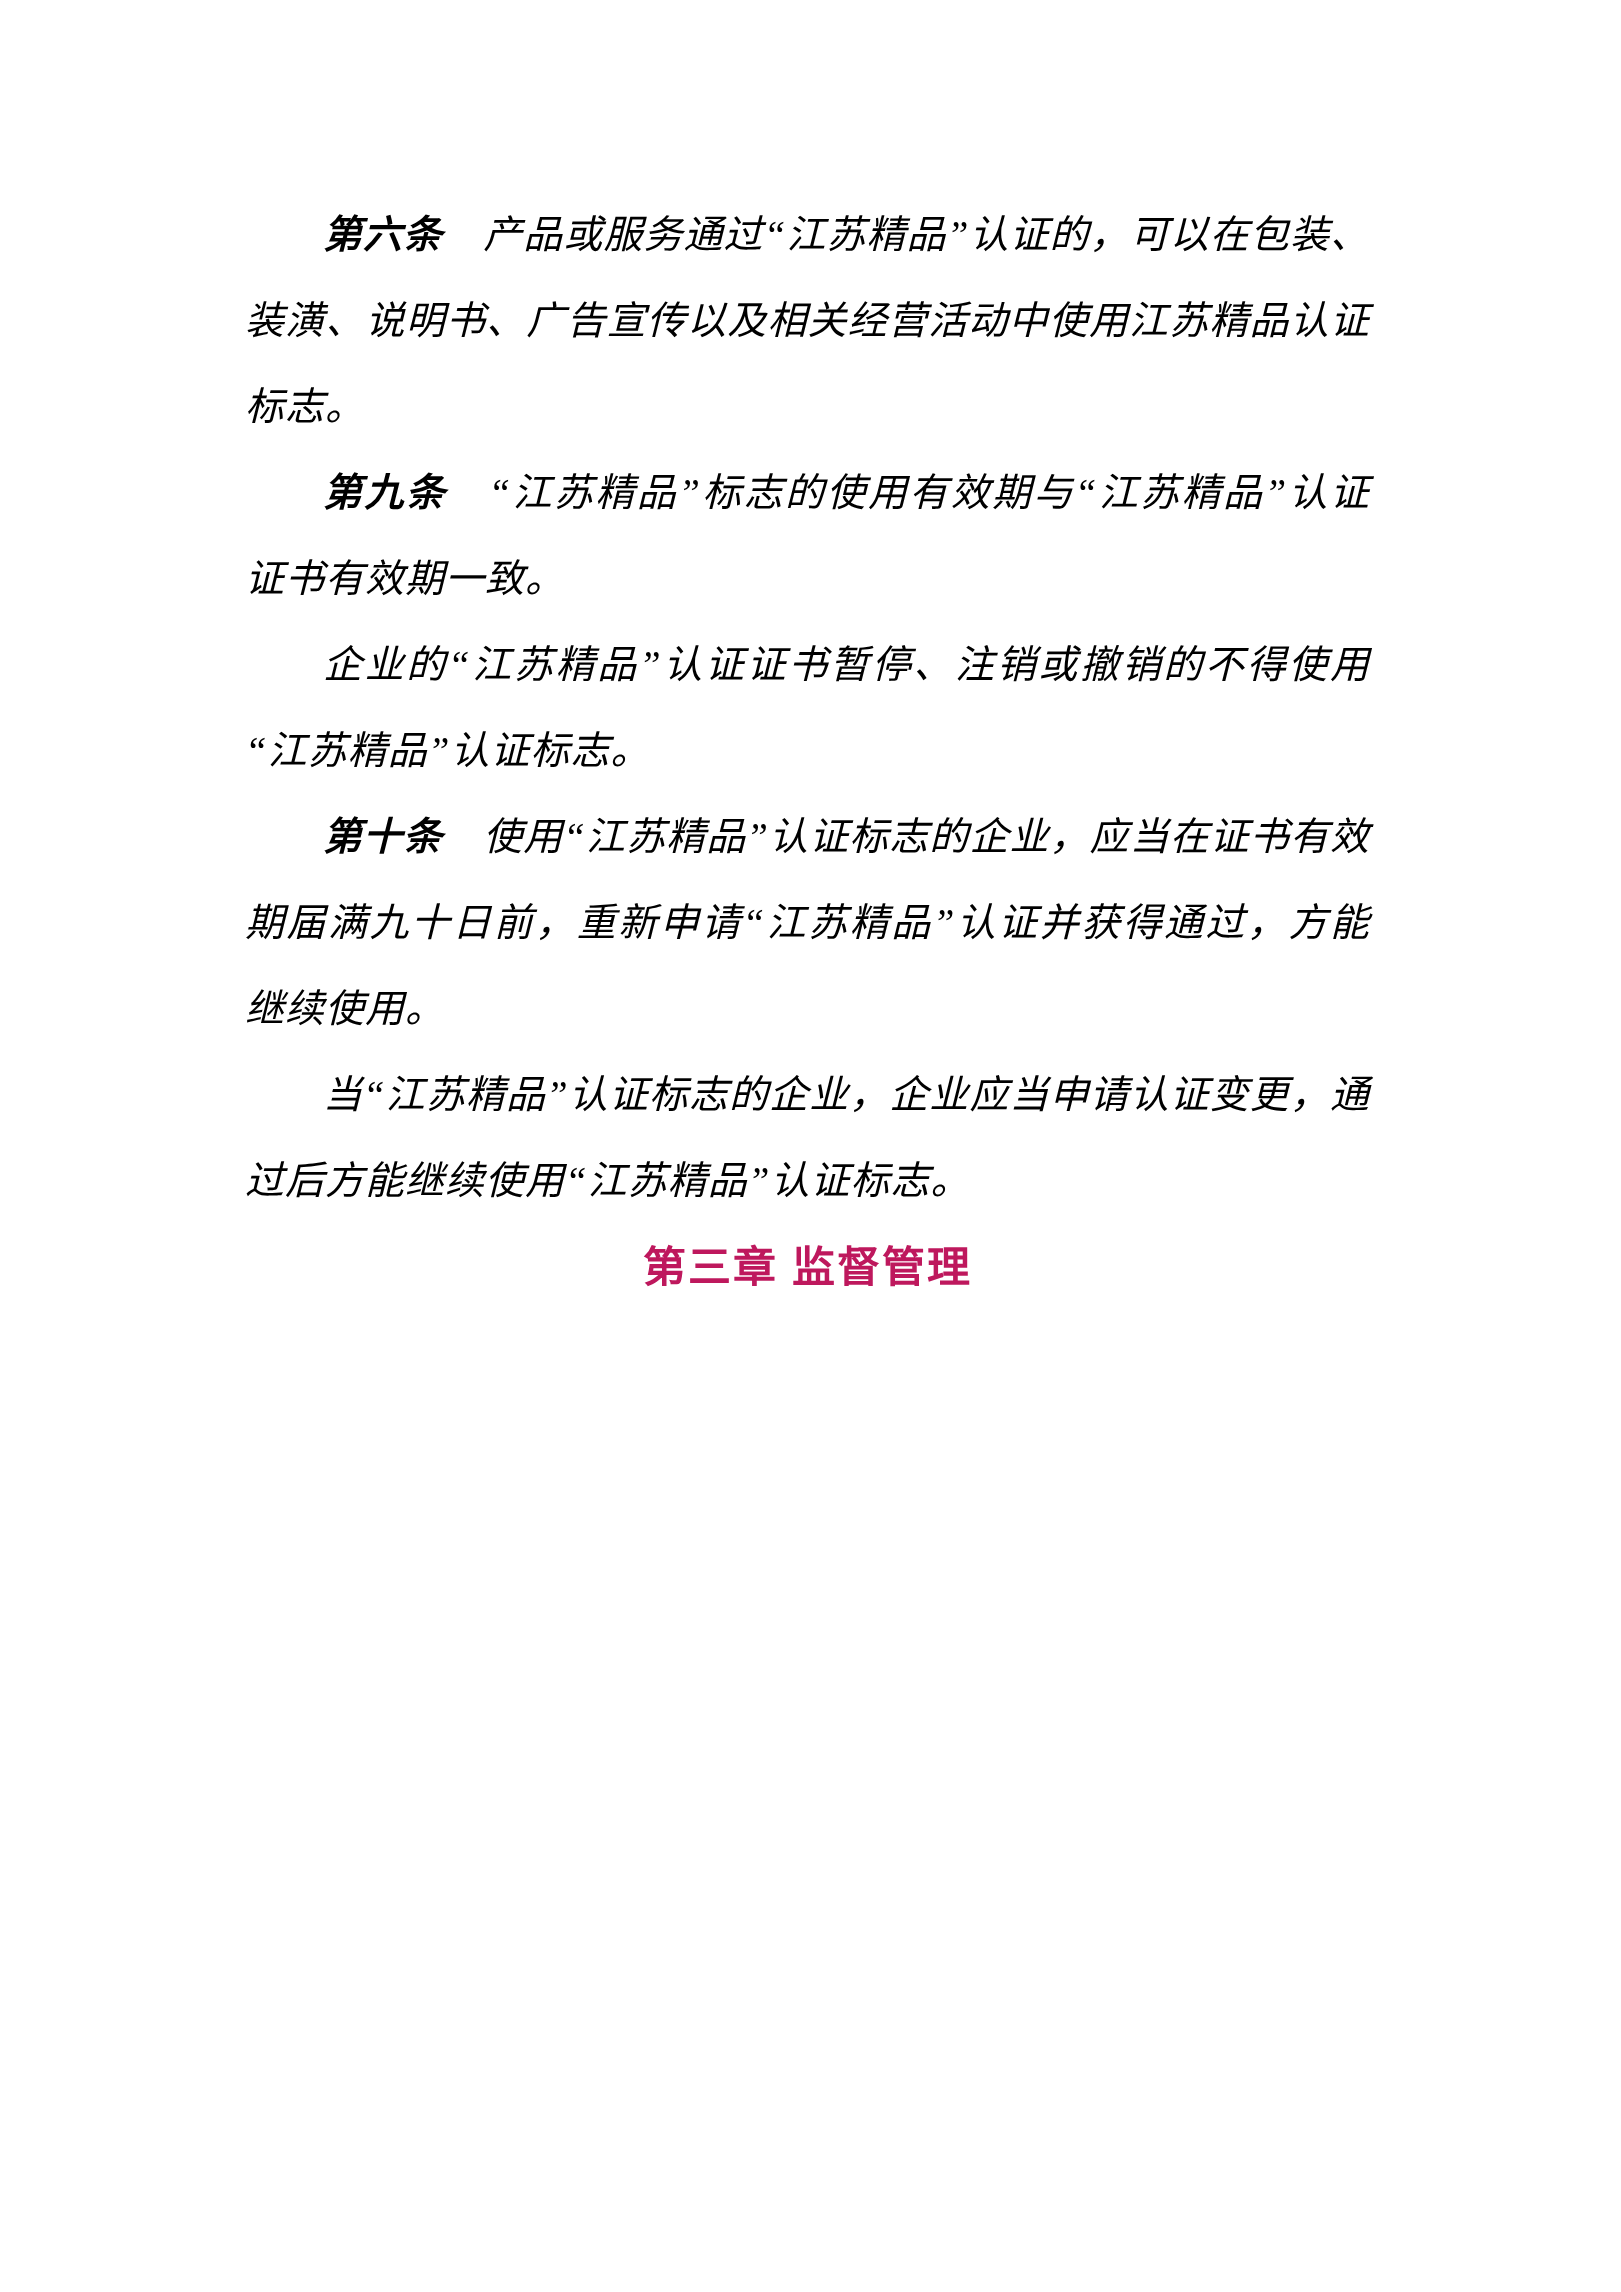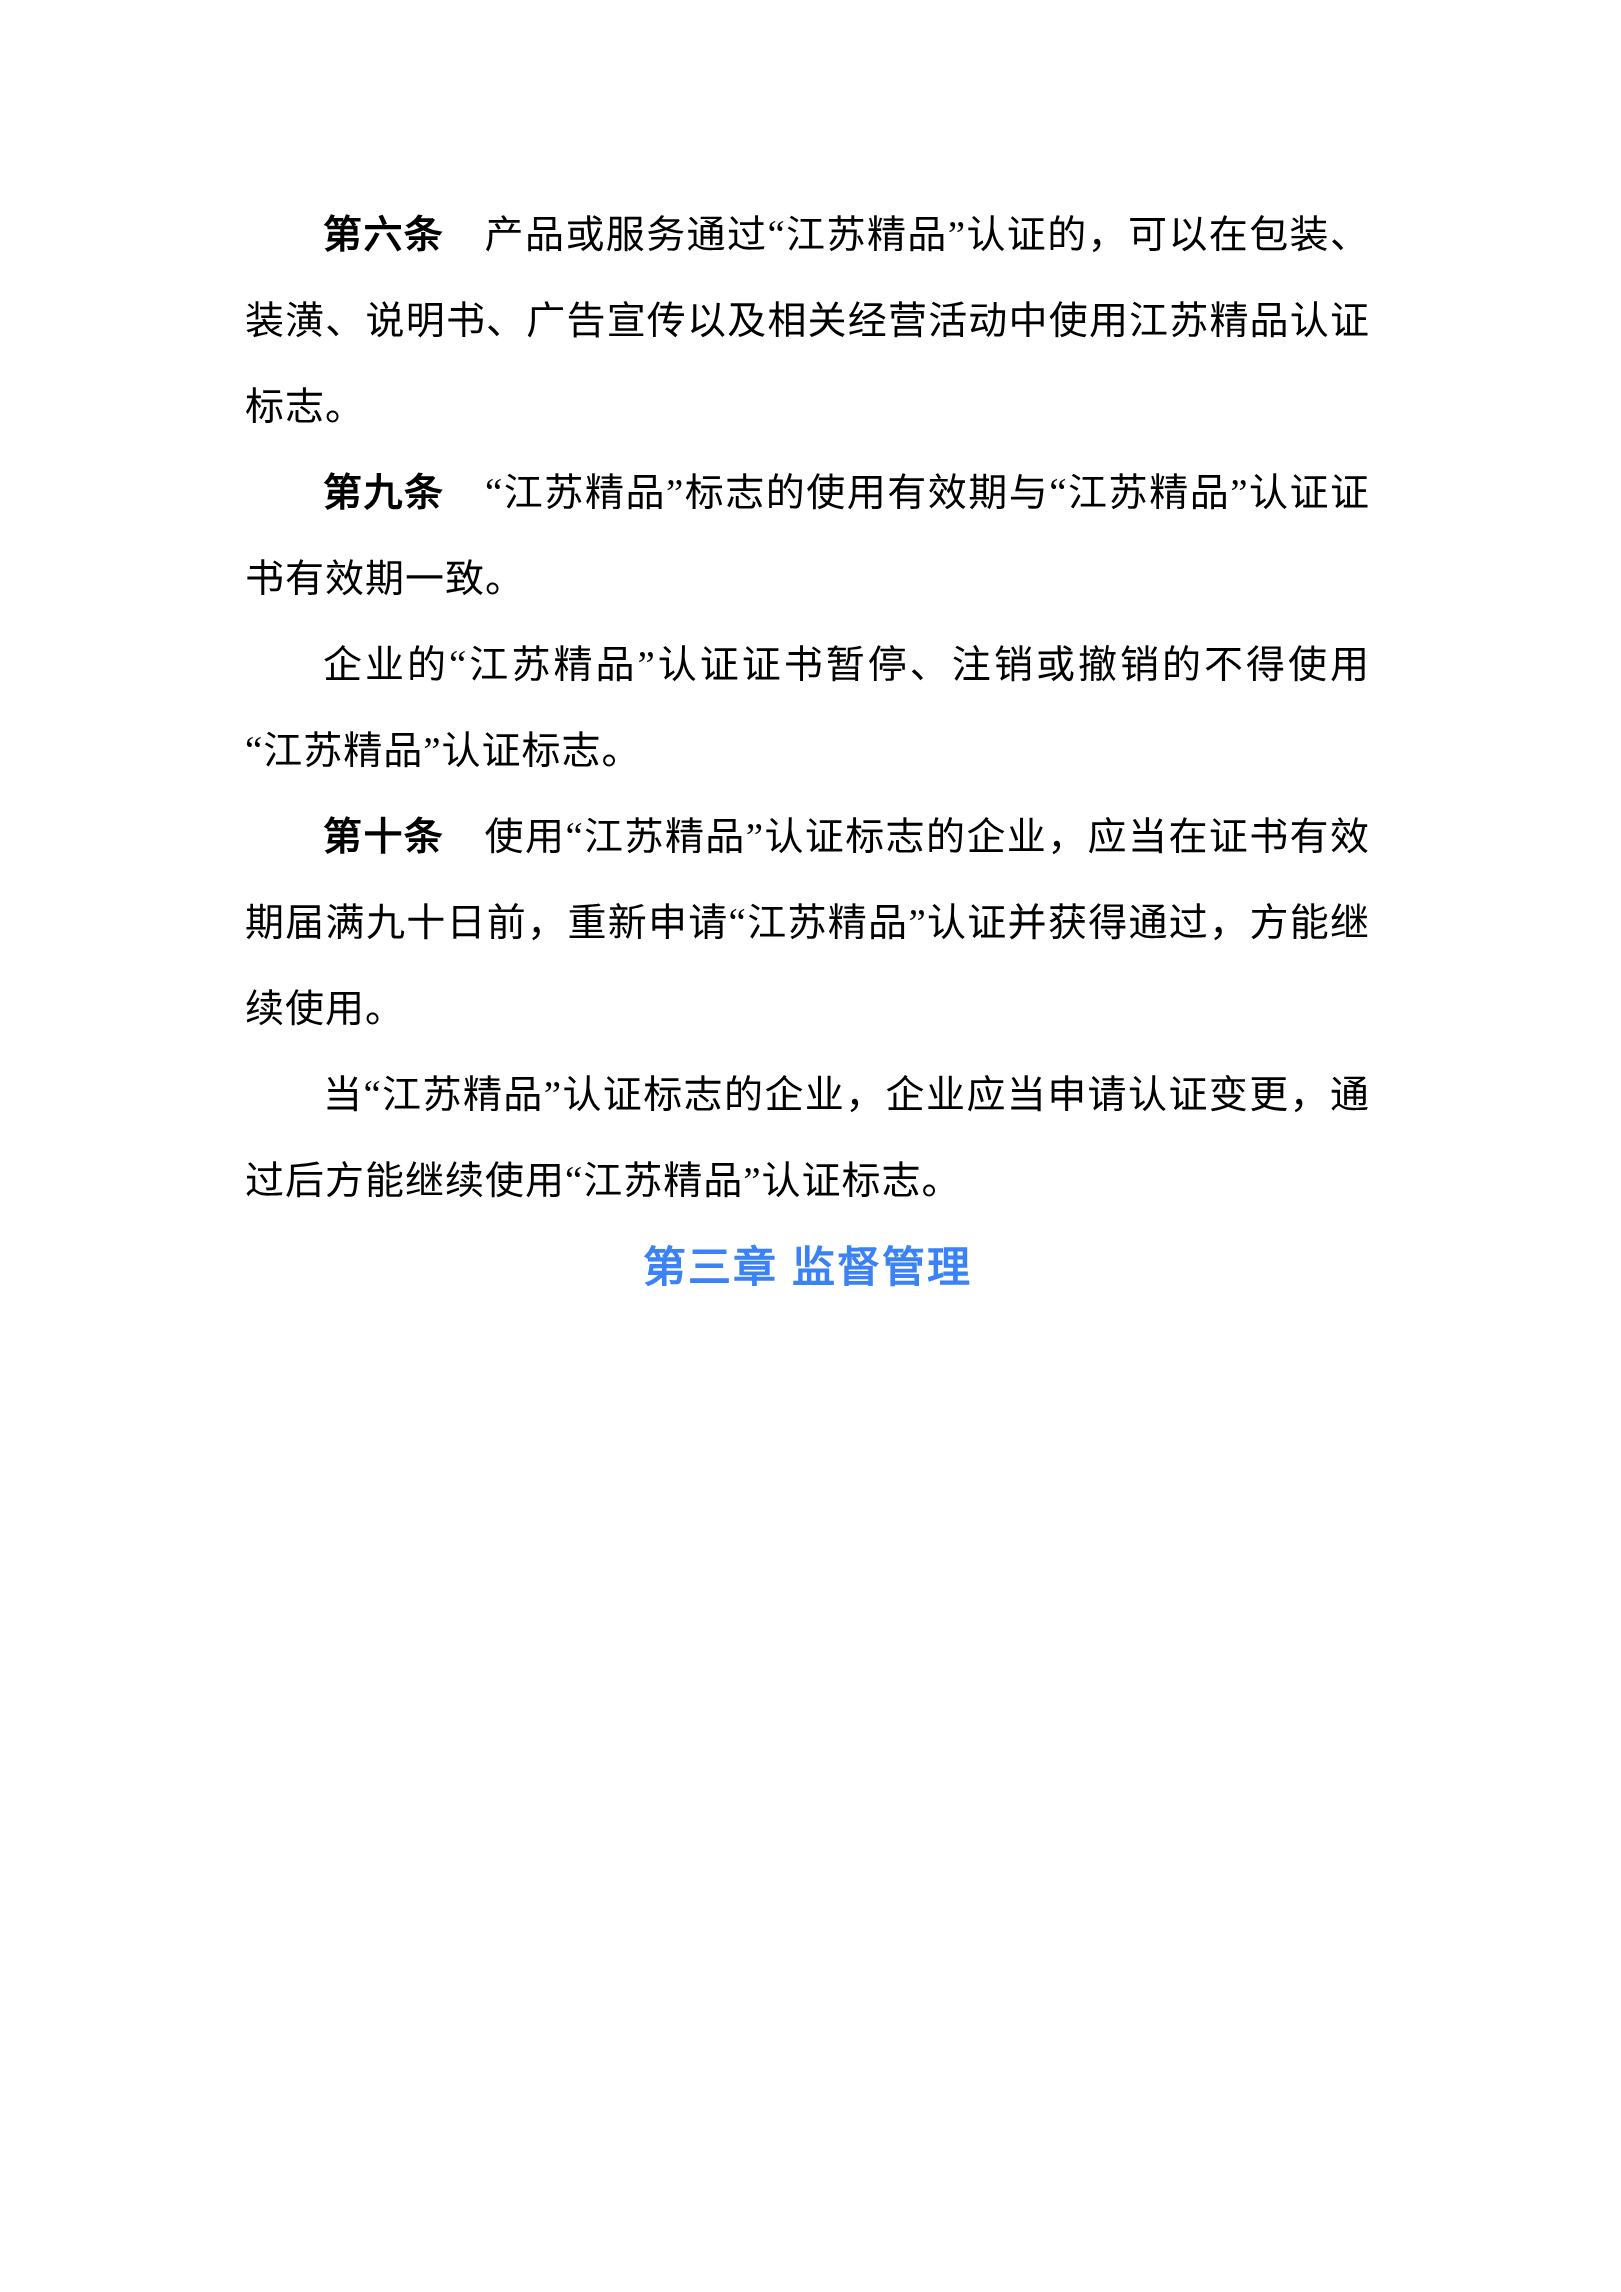--- a/index.html
+++ b/index.html
@@ -20,35 +20,36 @@
   .para {
     margin: 0;
     font-family: "Liberation Serif", "DejaVu Serif", serif;
     font-size: 39px;
     line-height: 86px;
     letter-spacing: 1px;
     text-align: justify;
     text-justify: inter-character;
     text-indent: 2em;
     color: #000000;
+    font-style: italic;
   }
   .article-label {
     font-family: "Liberation Sans", "DejaVu Sans", sans-serif;
     font-weight: bold;
   }
   .chapter {
     margin: 0;
     font-family: "Liberation Sans", "DejaVu Sans", sans-serif;
     font-weight: bold;
     font-size: 43px;
     line-height: 86px;
     letter-spacing: 2px;
     text-align: center;
     text-indent: 0;
-    color: #3b82f6;
+    color: #be185d;
   }
 </style>
 </head>
 <body>
 
 <div class="page">
 
   <p class="para"><span class="article-label">第六条</span><span>　产品或服务通过“江苏精品”认证的，可以在包装、装潢、说明书、广告宣传以及相关经营活动中使用江苏精品认证标志。</span></p>
 
 

